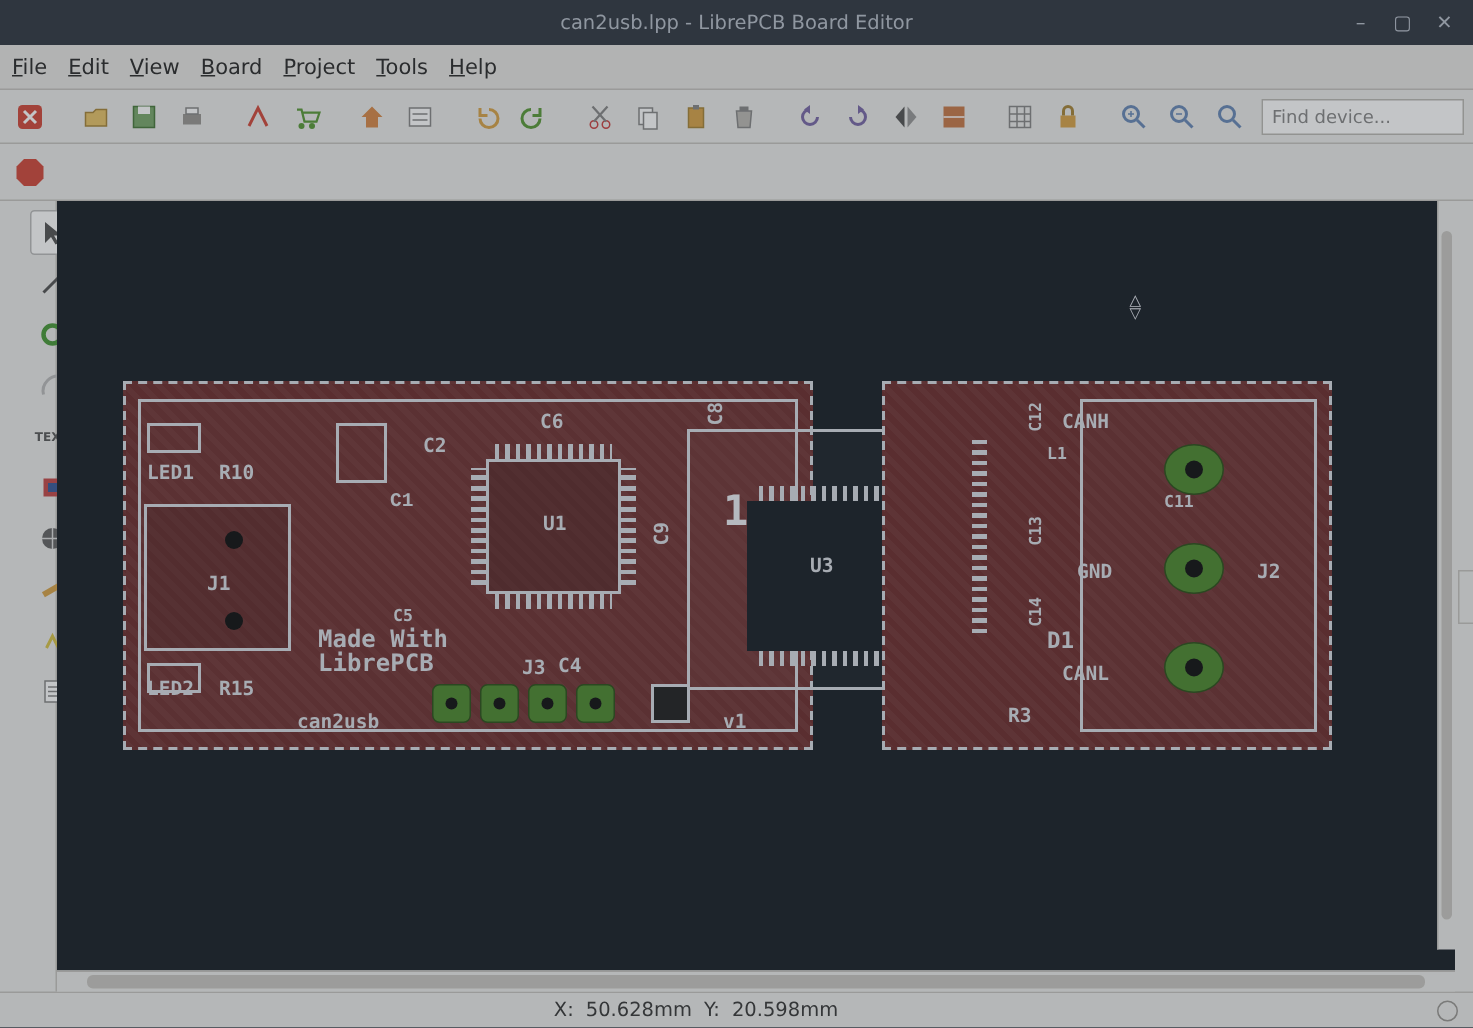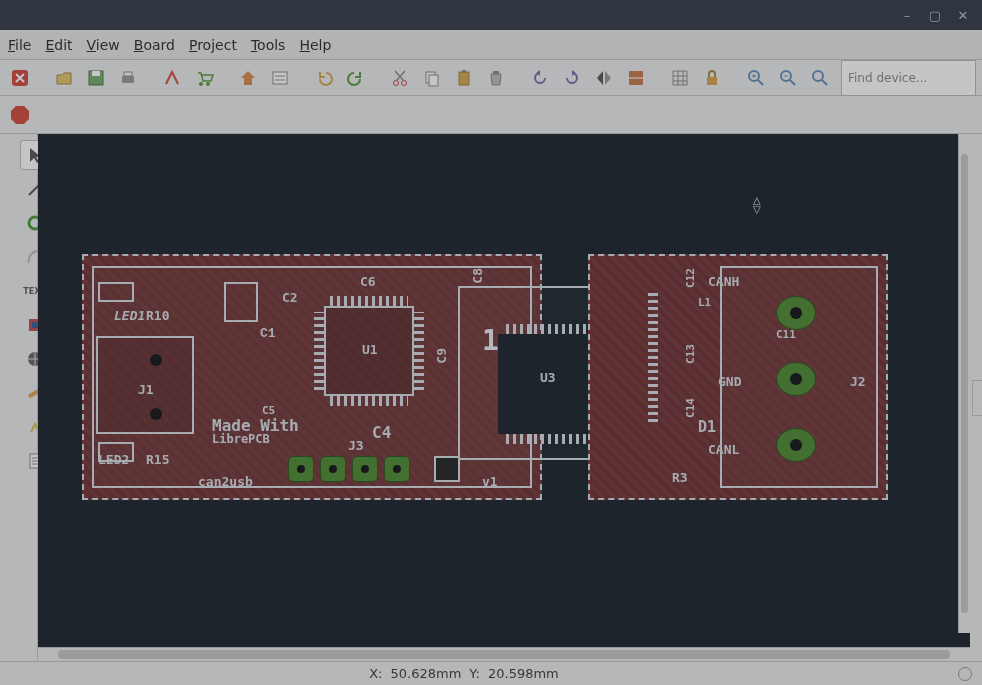--- a/index.html
+++ b/index.html
@@ -39,21 +39,21 @@
   .toolbar{
     height:36px;background:var(--toolbar-bg);display:flex;align-items:center;
     padding:0 6px;gap:4px;border-bottom:1px solid var(--toolbar-border);
   }
   .tbtn{
     width:28px;height:28px;display:flex;align-items:center;justify-content:center;
     border-radius:3px;
   }
   .tsep{width:8px;}
   .search{
-    margin-left:auto;width:135px;height:36px;border:1px solid #bcbab5;
+    margin-left:auto;width:135px;height:24px;border:1px solid #bcbab5;
     background:#fff;font-size:12px;padding:0 6px;color:#888;
     display:flex;align-items:center;
   }
   
   .secondbar{
     height:38px;background:var(--toolbar-bg);border-bottom:1px solid var(--toolbar-border);
     display:flex;align-items:center;padding-left:6px;
   }
   
   .workspace{
@@ -122,20 +122,21 @@
   .statusbar .handle{width:14px;height:14px;border:1px solid #9a9894;border-radius:50%;margin-left:auto;}
   
   .dim{position:fixed;inset:0;background:var(--dim-overlay);pointer-events:none;}
   
   svg{display:block;}
 </style>
 </head>
 <body>
 
 <div class="titlebar">
+  <div class="title">can2usb.lpp - LibrePCB Board Editor</div>
   <div class="winbtns">
     <span>–</span>
     <span>▢</span>
     <span>✕</span>
   </div>
 </div>
 
 <div class="menubar">
   <span><u>F</u>ile</span>
   <span><u>E</u>dit</span>
@@ -389,40 +390,40 @@
         <div class="pad" style="left:236px;top:200px;width:26px;height:26px;border-radius:5px;"></div>
         <div class="pad" style="left:268px;top:200px;width:26px;height:26px;border-radius:5px;"></div>
         <div class="pad" style="left:300px;top:200px;width:26px;height:26px;border-radius:5px;"></div>
         <div class="hole" style="left:213px;top:209px;width:8px;height:8px;"></div>
         <div class="hole" style="left:245px;top:209px;width:8px;height:8px;"></div>
         <div class="hole" style="left:277px;top:209px;width:8px;height:8px;"></div>
         <div class="hole" style="left:309px;top:209px;width:8px;height:8px;"></div>
         <div class="silk-text" style="left:264px;top:182px;">J3</div>
 
         <div class="silk-box" style="left:14px;top:26px;width:36px;height:20px;"></div>
-        <div class="silk-text" style="left:30px;top:52px;font-style:italic;">LED1</div>
+        <div class="silk-text" style="left:14px;top:52px;">LED1</div>
         <div class="silk-text" style="left:62px;top:52px;">R10</div>
 
         <div class="silk-box" style="left:14px;top:186px;width:36px;height:20px;"></div>
         <div class="silk-text" style="left:14px;top:196px;">LED2</div>
         <div class="silk-text" style="left:62px;top:196px;">R15</div>
 
         <div class="silk-box" style="left:140px;top:26px;width:34px;height:40px;"></div>
         <div class="silk-text" style="left:198px;top:34px;">C2</div>
         <div class="silk-text" style="left:176px;top:70px;font-family:Liberation Mono, monospace;">C1</div>
         <div class="silk-text" style="left:276px;top:18px;">C6</div>
         <div class="silk-text v" style="left:386px;top:12px;">C8</div>
         <div class="silk-text v" style="left:350px;top:92px;">C9</div>
         <div class="silk-text" style="left:178px;top:148px;font-size:11px;">C5</div>
-        <div class="silk-text" style="left:288px;top:167px;font-size:16px;">C4</div>
+        <div class="silk-text" style="left:288px;top:181px;font-size:13px;">C4</div>
 
         <div class="silk-box" style="left:350px;top:200px;width:26px;height:26px;background:#222;"></div>
 
         <div class="silk-text" style="left:128px;top:160px;font-size:16px;">Made With</div>
-        <div class="silk-text" style="left:128px;top:176px;font-size:12px;">LibrePCB</div>
+        <div class="silk-text" style="left:128px;top:176px;font-size:16px;">LibrePCB</div>
         <div class="silk-text" style="left:114px;top:218px;font-size:13px;">can2usb</div>
         <div class="silk-text" style="left:398px;top:218px;">v1</div>
       </div>
 
       <div class="sel-frame" style="left:420px;top:152px;width:184px;height:174px;border-width:2px;"></div>
       <div style="position:absolute;left:460px;top:200px;width:100px;height:100px;background:#1a2028;"></div>
       <div class="chip-pins" style="left:468px;top:190px;width:84px;height:10px;"></div>
       <div class="chip-pins" style="left:468px;top:300px;width:84px;height:10px;"></div>
       <div class="silk-text" style="left:502px;top:236px;">U3</div>
 
@@ -441,21 +442,21 @@
         <div class="silk-text" style="left:128px;top:118px;">GND</div>
         <div class="silk-text" style="left:118px;top:186px;">CANL</div>
 
         <div class="silk-text v" style="left:94px;top:12px;font-size:11px;">C12</div>
         <div class="silk-text" style="left:108px;top:40px;font-size:11px;">L1</div>
         <div class="silk-text" style="left:186px;top:72px;font-size:11px;">C11</div>
         <div class="silk-text v" style="left:94px;top:88px;font-size:11px;">C13</div>
         <div class="silk-text v" style="left:94px;top:142px;font-size:11px;">C14</div>
         <div class="silk-text" style="left:108px;top:162px;font-size:15px;">D1</div>
         <div class="silk-text" style="left:82px;top:214px;">R3</div>
-        <div class="silk-text" style="left:260px;top:118px;">J2</div>
+        <div class="silk-text" style="left:248px;top:118px;">J2</div>
       </div>
 
       <div class="bignum" style="left:444px;top:190px;">1</div>
 
       <div class="split-cursor" style="left:715px;top:62px;">
         <div>△</div>
         <div>▽</div>
       </div>
 
       <div class="vscroll">

